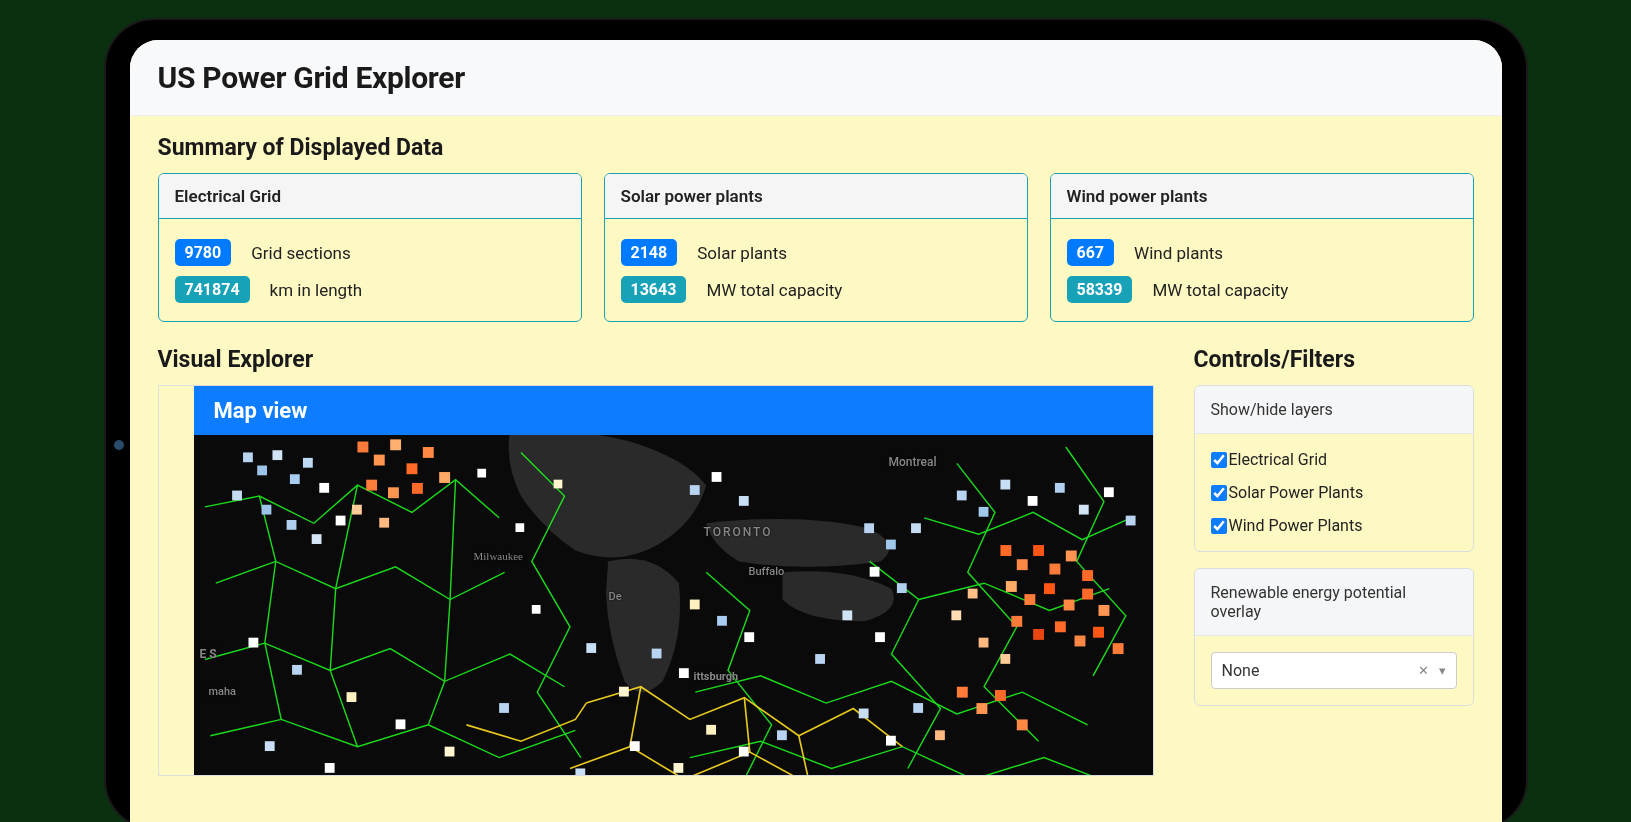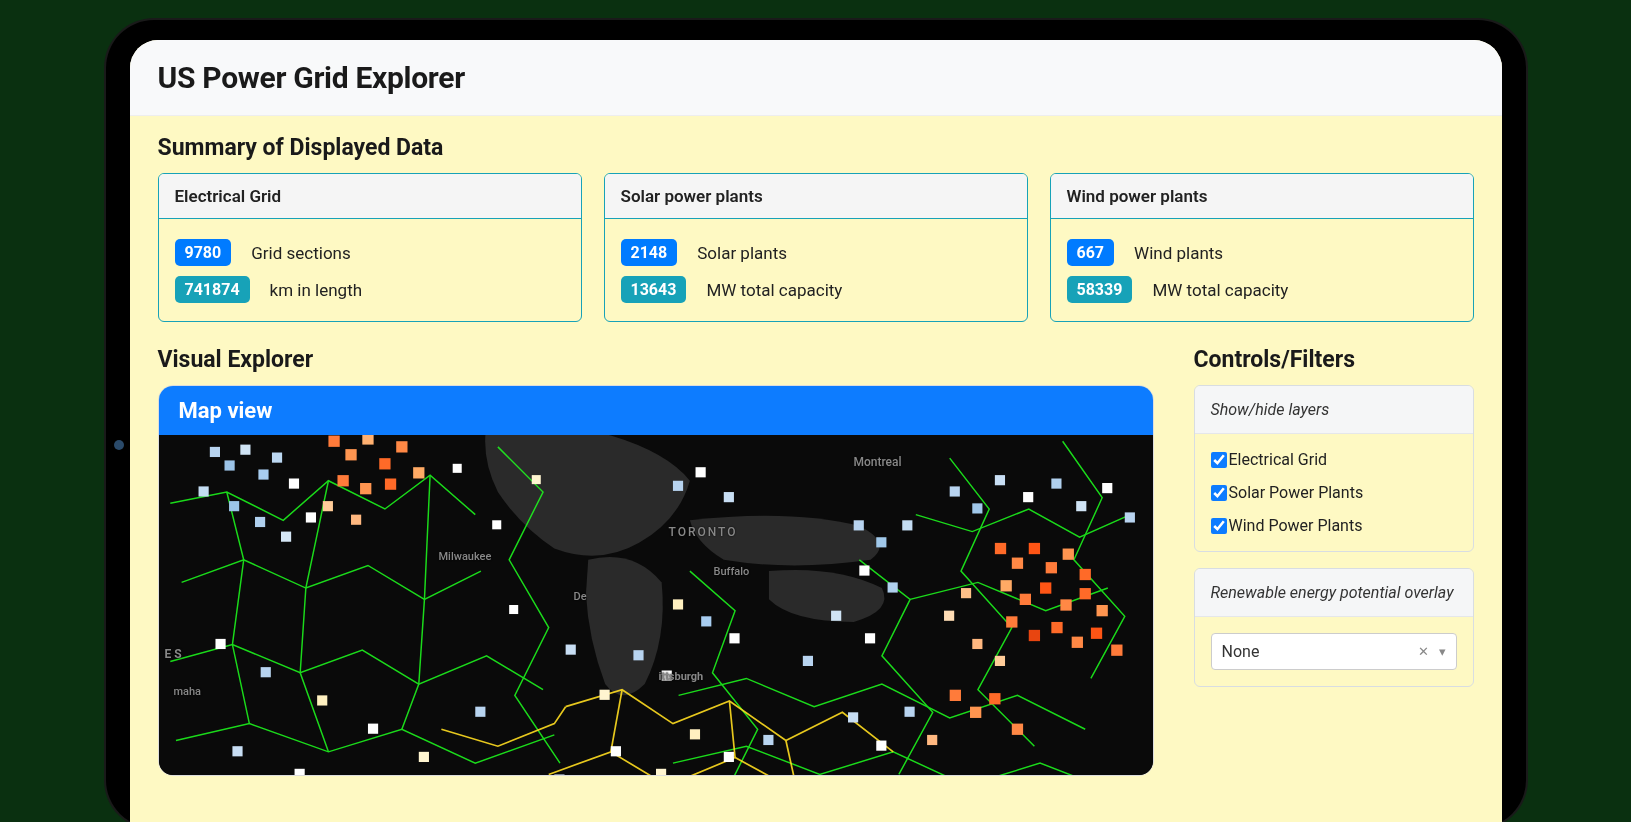--- a/index.html
+++ b/index.html
@@ -98,22 +98,23 @@
   .badge-blue { background: #007bff; }
   .badge-teal { background: #17a2b8; }
   .two-col {
     display: flex;
     gap: 40px;
   }
   .left-col { flex: 1; min-width: 0; }
   .right-col { width: 280px; flex-shrink: 0; }
   .map-panel {
     border: 1px solid #ddd;
-    border-radius: 15px;
+    border-radius: 0;
     overflow: hidden;
+    padding-left: 35px;
   }
   .map-panel-header {
     background: #0d7cff;
     color: #fff;
     font-size: 22px;
     font-weight: 700;
     padding: 12px 20px;
   }
   .map-canvas {
     width: 100%;
@@ -127,21 +128,20 @@
     border-radius: 6px;
     margin-bottom: 16px;
     overflow: hidden;
   }
   .control-card-header {
     background: #f5f6f7;
     border-bottom: 1px solid #e5e7ea;
     padding: 14px 16px;
     font-size: 16px;
     color: #333;
-    font-style: italic;
   }
   .control-card-body {
     padding: 16px;
   }
   .check-row {
     display: flex;
     align-items: center;
     font-size: 16px;
     color: #222;
     margin-bottom: 14px;
@@ -390,21 +390,21 @@
                   <rect x="500" y="300" width="9" height="9" fill="#ffffff"></rect>
                 <rect x="535" y="285" width="9" height="9" fill="#b8d4f0"></rect>
                   <rect x="440" y="315" width="9" height="9" fill="#fff5d0"></rect>
                 <rect x="400" y="295" width="9" height="9" fill="#ffffff"></rect>
                   <rect x="350" y="320" width="9" height="9" fill="#c8def4"></rect>
               </g>
             </svg>
             <div style="position:relative;">
               <div class="map-label" style="left:695px; top:-320px;">Montreal</div>
               <div class="map-label" style="left:510px; top:-250px; letter-spacing:2px;">TORONTO</div>
-              <div class="map-label map-label-sm" style="left:280px; top:-225px;">Milwaukee</div>
+              <div class="map-label map-label-sm" style="left:280px; top:-225px;font-family:Liberation Serif, serif;">Milwaukee</div>
               <div class="map-label map-label-sm" style="left:555px; top:-210px;">Buffalo</div>
               <div class="map-label map-label-sm" style="left:415px; top:-185px;">De</div>
               <div class="map-label map-label-sm" style="left:500px; top:-105px;font-weight:bold;">ittsburgh</div>
               <div class="map-label map-label-sm" style="left:15px; top:-90px;">maha</div>
               <div class="map-label" style="left:6px; top:-128px; font-weight:700; letter-spacing:3px;">ES</div>
             </div>
           </div>
         </div>
 
         <div class="right-col">

